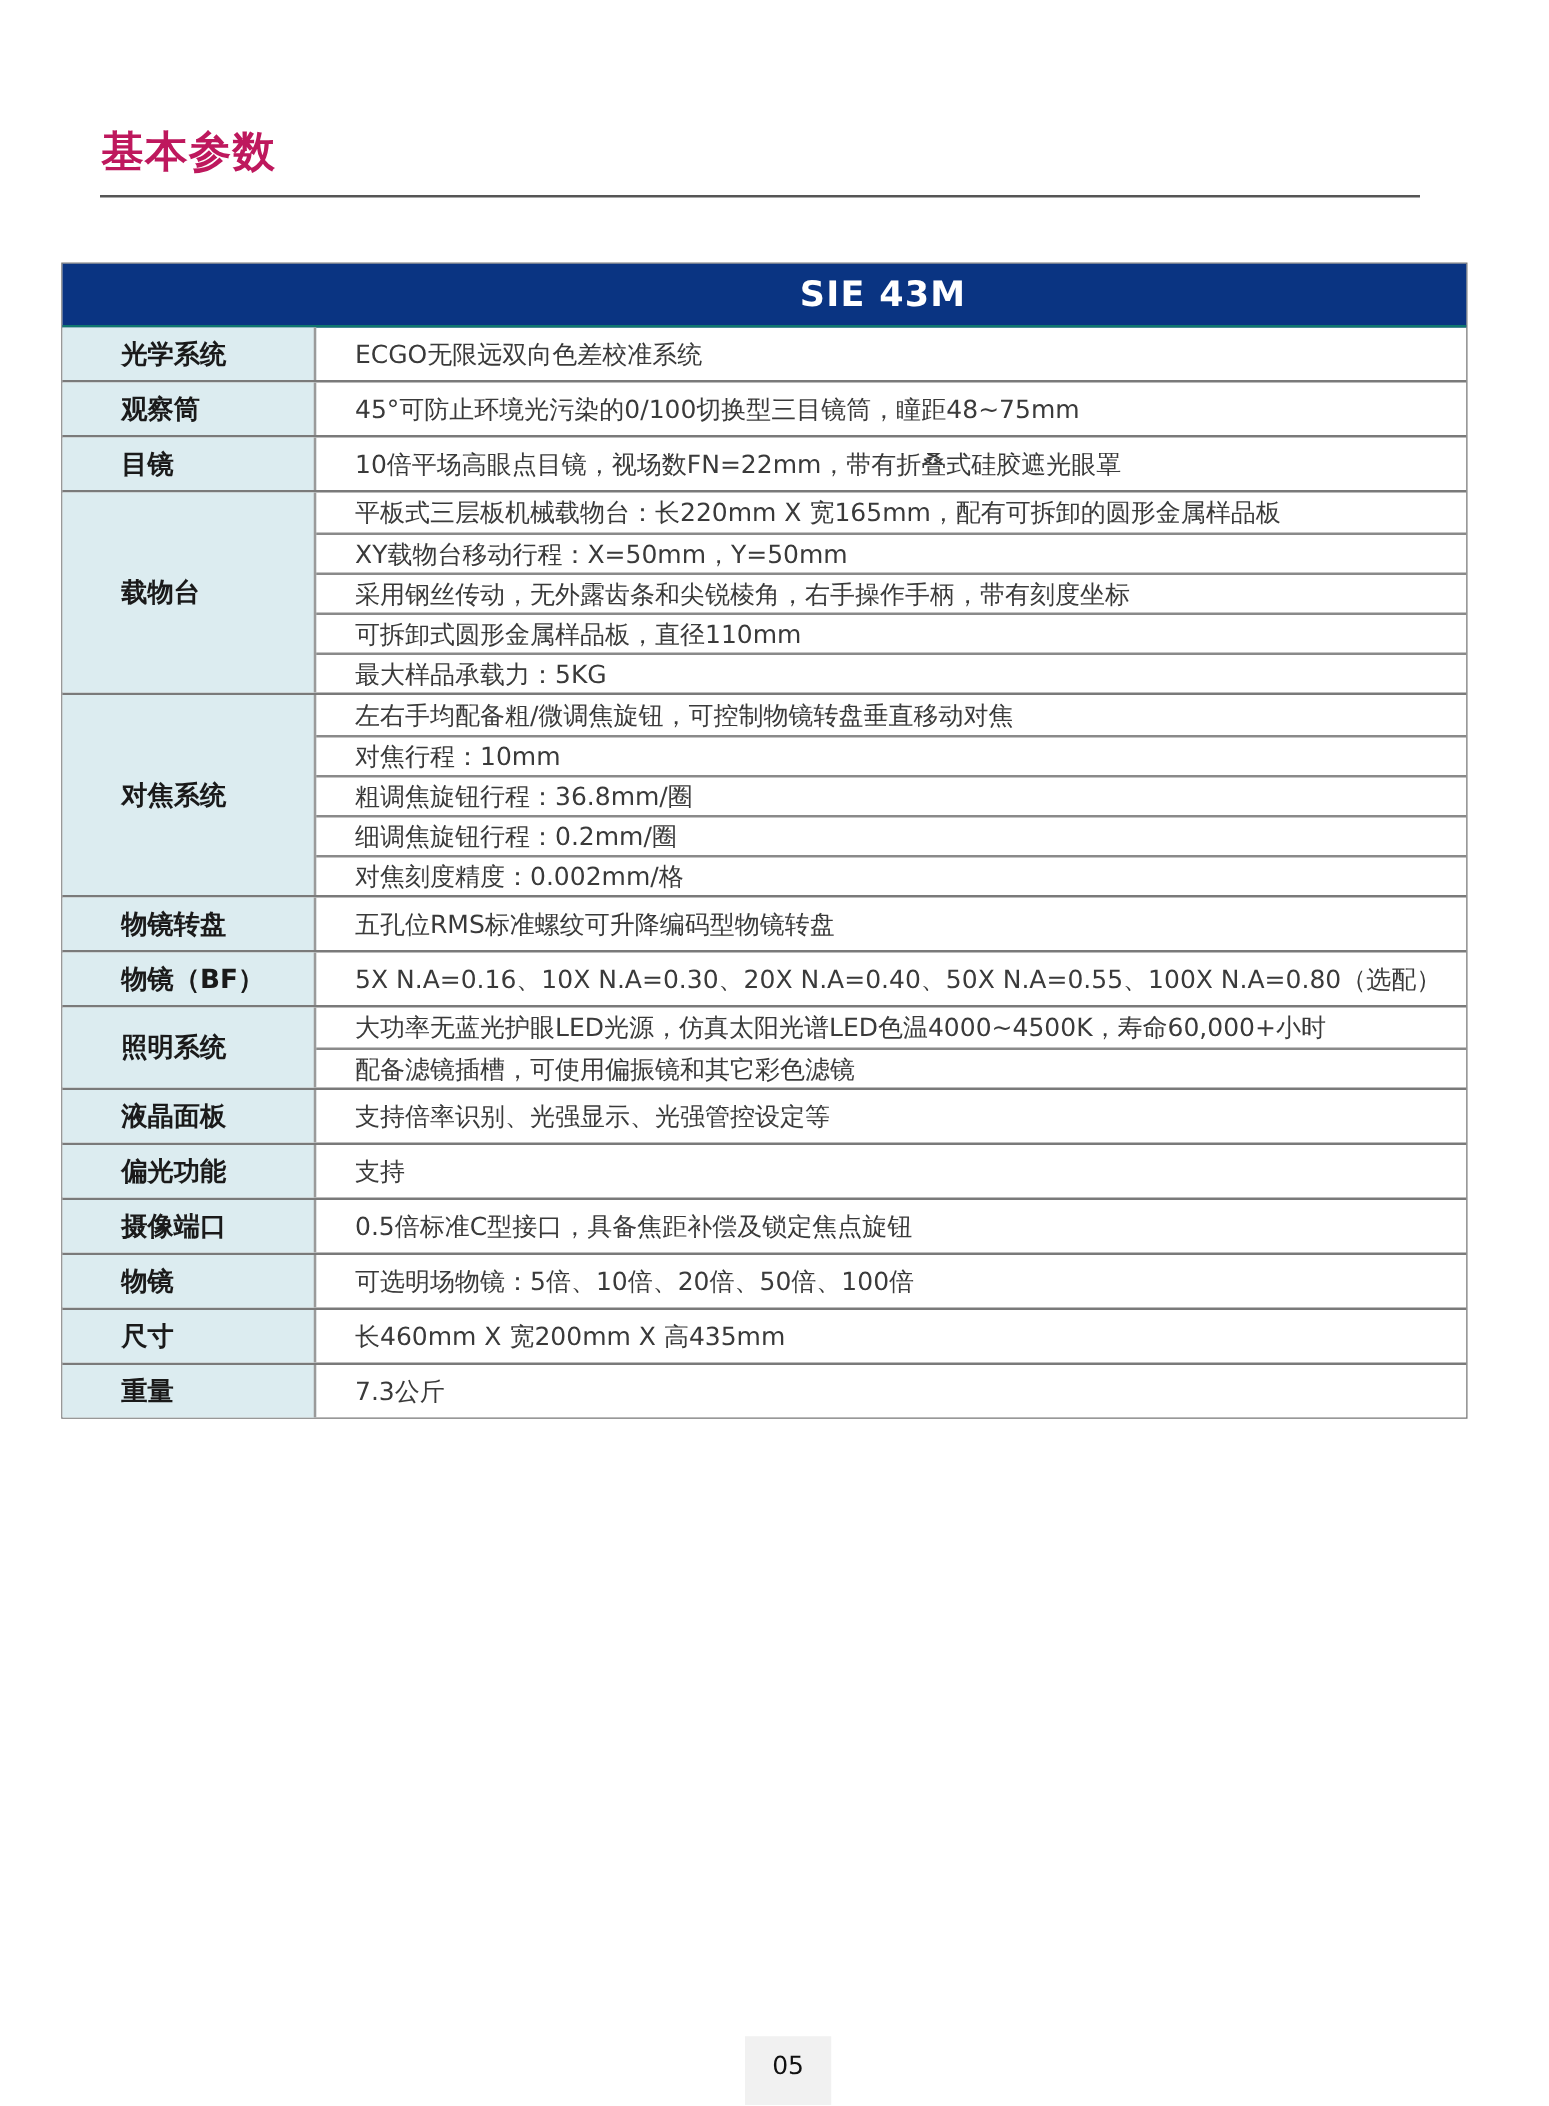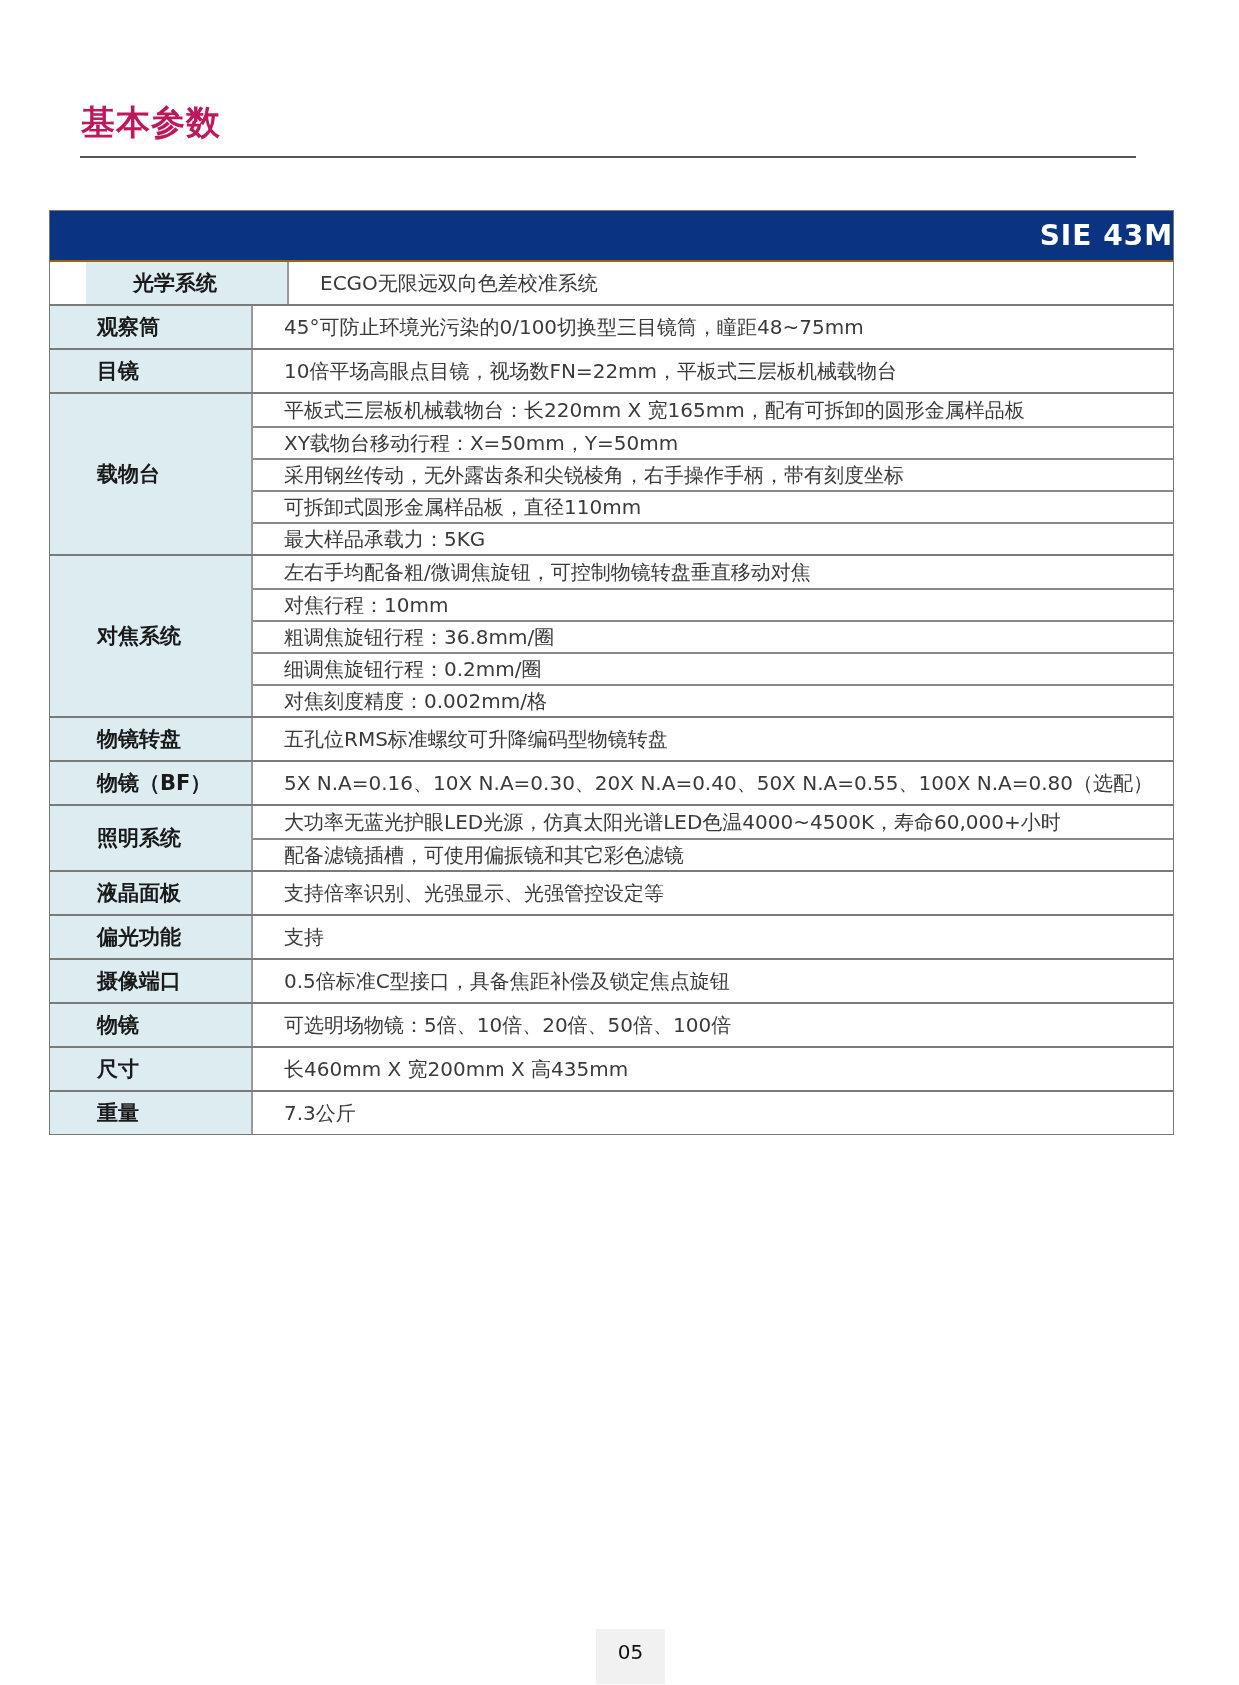--- a/index.html
+++ b/index.html
@@ -15,22 +15,22 @@
     position: absolute; left: 80px; top: 156px; width: 1056px; height: 2px;
     background: #555555;
   }
 
   .spec-table {
     position: absolute; left: 49px; top: 210px; width: 1125px;
     border: 1px solid #777777; border-collapse: collapse;
   }
   .spec-header {
     height: 51px; background: #0a3482; color: #ffffff;
-    display: flex; align-items: center; justify-content: flex-end;
-    border-bottom: 2px solid #a16207;
+    display: flex; align-items: center; justify-content: center;
+    border-bottom: 2px solid #0f766e;
   }
   .spec-header span {
     font-size: 28px; font-weight: bold; letter-spacing: 1px;
     padding-left: 190px;
   }
   .group { display: flex; border-top: 2px solid #7a7a7a; }
   .group:first-of-type { border-top: none; }
   .label-cell {
     width: 203px; flex: 0 0 203px; background: #dcecf0;
     border-right: 2px solid #9a9a9a;
@@ -57,36 +57,36 @@
 <body>
 
 <div class="page-title">基本参数</div>
 <div class="title-rule"></div>
 
 <div class="spec-table">
   <div class="spec-header">
     <span>SIE 43M</span>
   </div>
   <div id="table-body">
-      <div class="group single" style="border-top: none; margin-left: 36px;">
+      <div class="group single" style="border-top: none;">
         <div class="label-cell">光学系统</div>
         <div class="values">
           <div class="value-cell">ECGO无限远双向色差校准系统</div>
         </div>
       </div>
       <div class="group single">
         <div class="label-cell">观察筒</div>
         <div class="values">
           <div class="value-cell">45°可防止环境光污染的0/100切换型三目镜筒，瞳距48~75mm</div>
         </div>
       </div>
       <div class="group single">
         <div class="label-cell">目镜</div>
         <div class="values">
-          <div class="value-cell">10倍平场高眼点目镜，视场数FN=22mm，平板式三层板机械载物台</div>
+          <div class="value-cell">10倍平场高眼点目镜，视场数FN=22mm，带有折叠式硅胶遮光眼罩</div>
         </div>
       </div>
       <div class="group">
         <div class="label-cell">载物台</div>
         <div class="values">
           <div class="value-cell">平板式三层板机械载物台：长220mm X 宽165mm，配有可拆卸的圆形金属样品板</div>
           <div class="value-cell">XY载物台移动行程：X=50mm，Y=50mm</div>
           <div class="value-cell">采用钢丝传动，无外露齿条和尖锐棱角，右手操作手柄，带有刻度坐标</div>
           <div class="value-cell">可拆卸式圆形金属样品板，直径110mm</div>
           <div class="value-cell">最大样品承载力：5KG</div>

